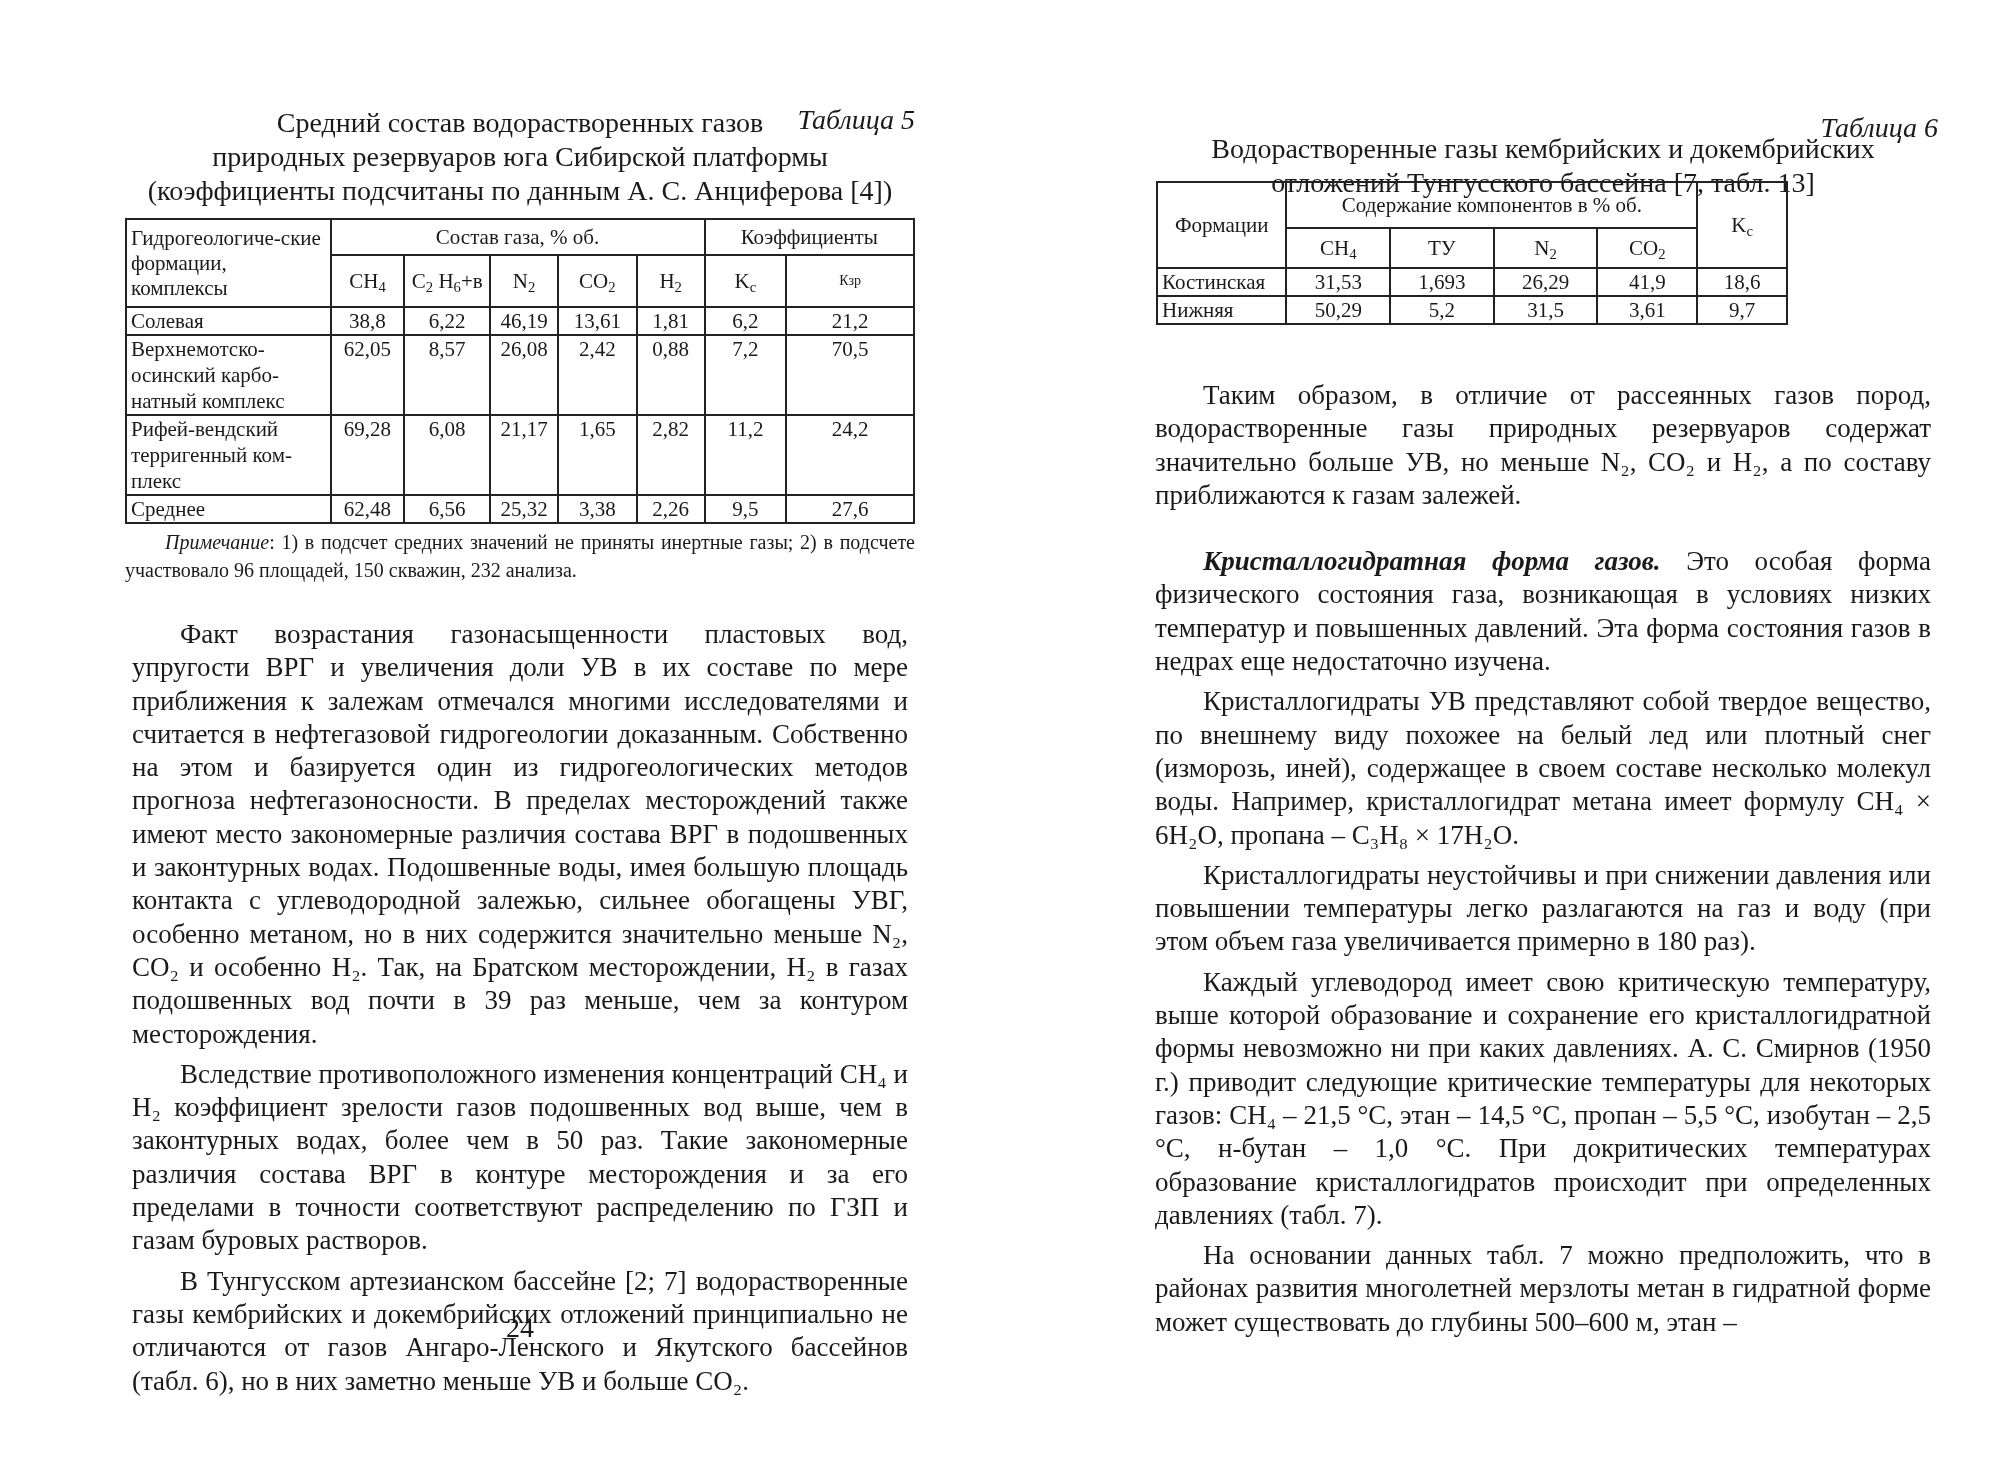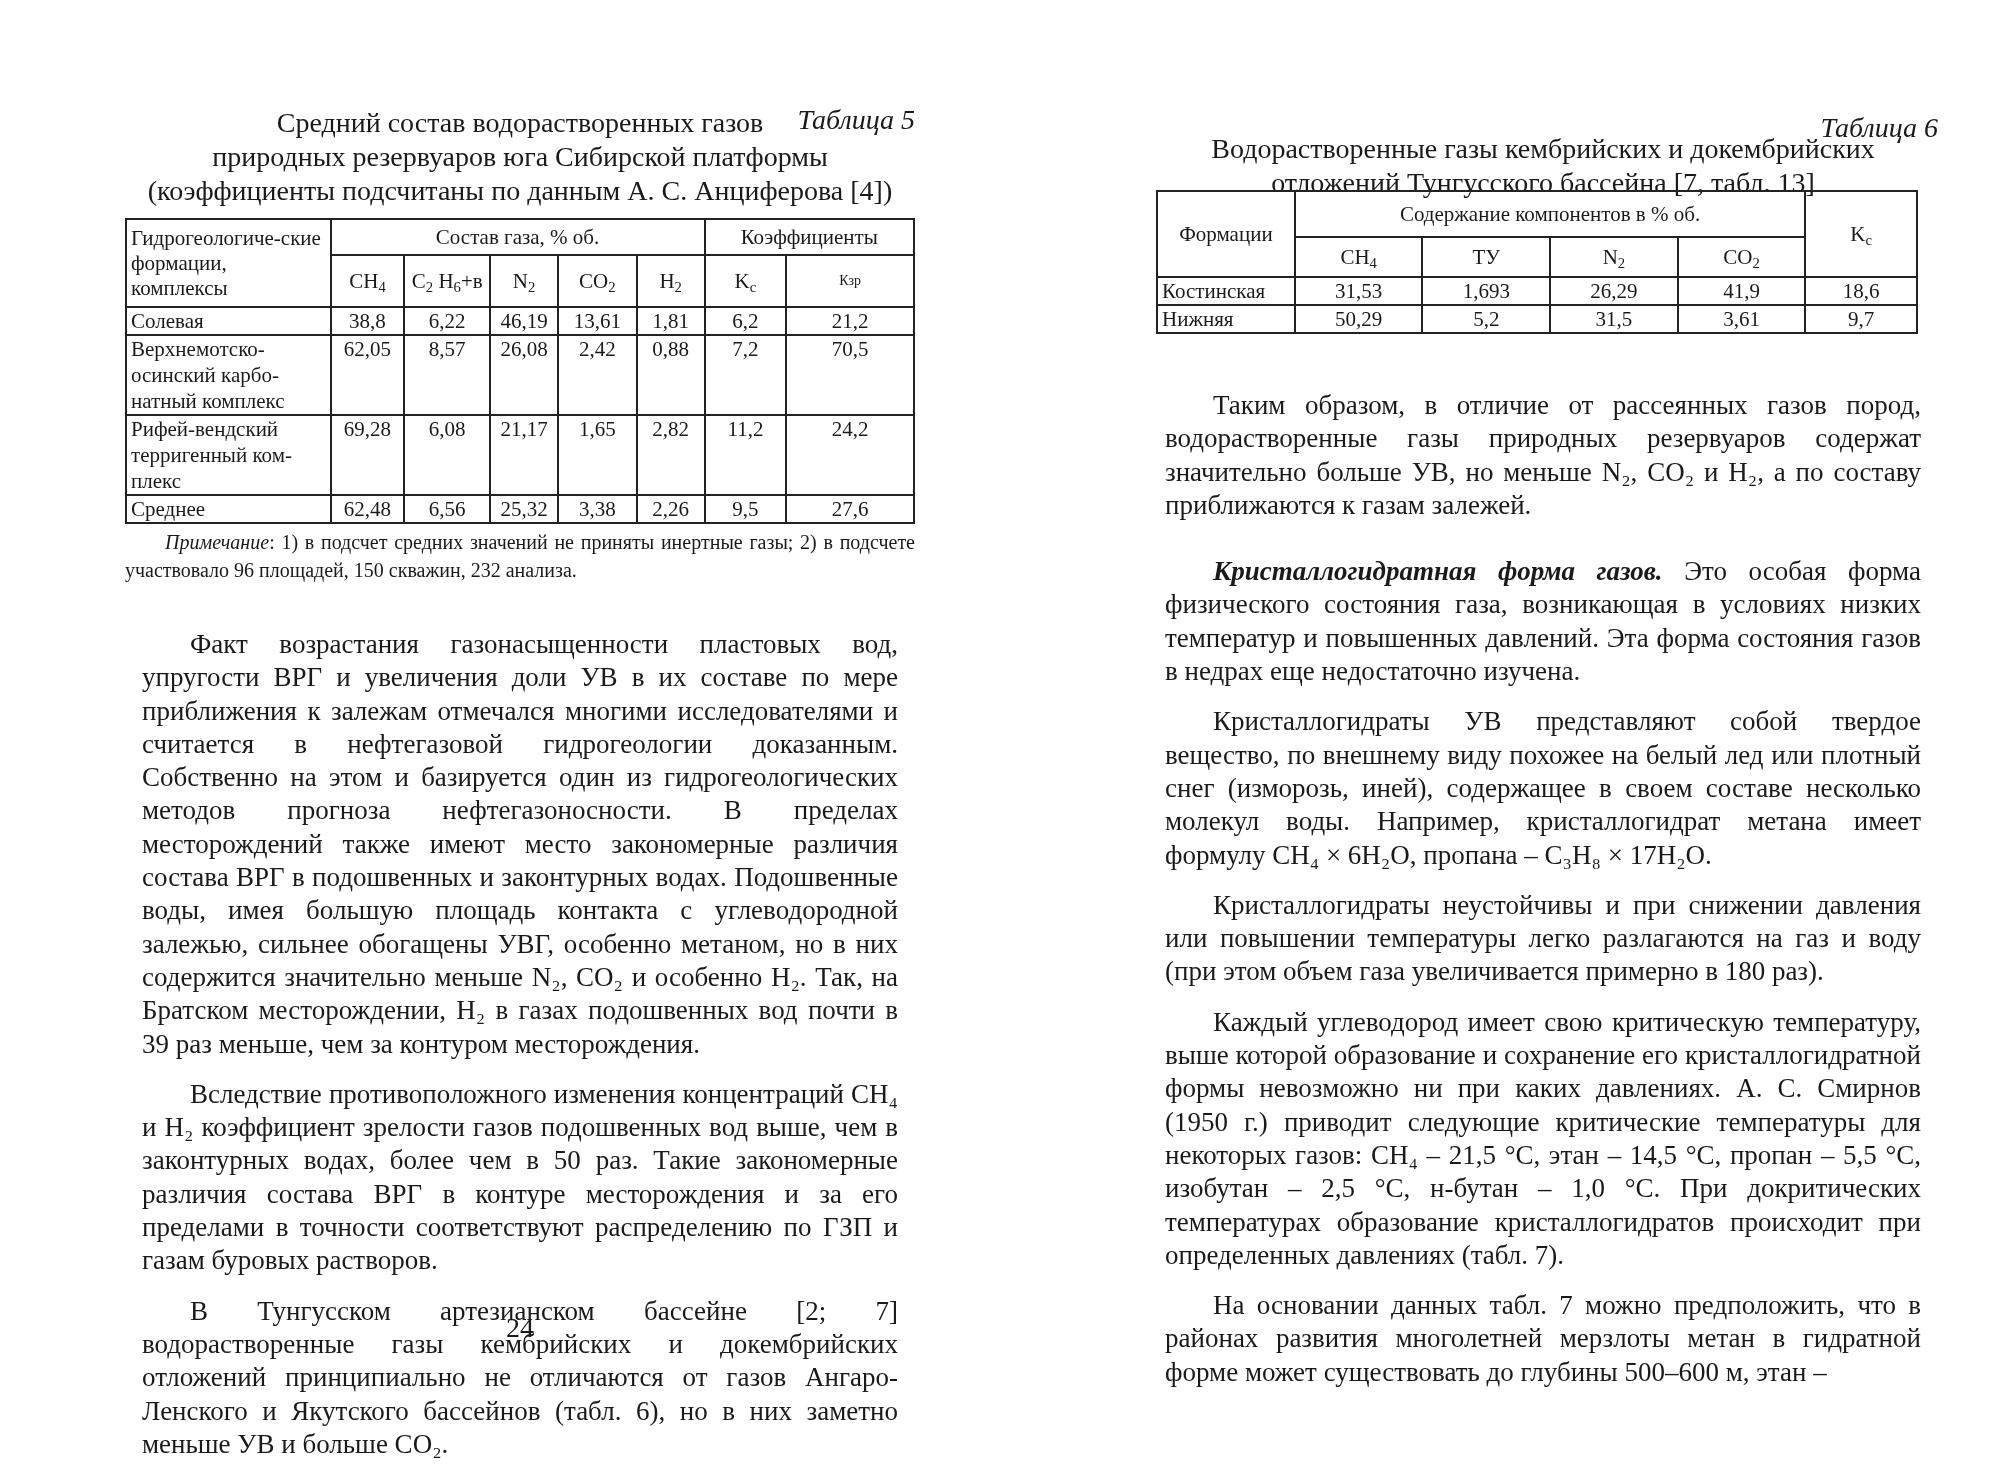--- a/index.html
+++ b/index.html
@@ -15,21 +15,21 @@
   table { border-collapse: collapse; position: absolute; left: 0; font-size: 21px; padding-left: 12px; }
   table td, table th { border: 2px solid #222; font-weight: normal; padding: 0 4px; vertical-align: top; line-height: 26px; }
   .num { text-align: center; }
   .hdr { text-align: center; vertical-align: middle; }
   sub { font-size: 0.7em; vertical-align: -0.25em; line-height: 0; }
 
   .note { position: absolute; left: 0; width: 790px; font-size: 20px; line-height: 28px; text-align: justify; }
   .note .indent { padding-left: 40px; }
 
   .body-text { position: absolute; left: 0; width: 790px; font-size: 27px; line-height: 33.3px; text-align: justify; }
-  .body-text p { margin: 17px; text-indent: 48px; }
+  .body-text p { margin: 7px; text-indent: 48px; }
   .body-text p.gap { margin-top: 33px; }
   .runin { font-weight: bold; font-style: italic; }
 
   .page-num { position: absolute; left: 0; right: 0; text-align: center; font-size: 28px; }
 </style>
 </head>
 <body>
 
 <div class="page" id="page-left">
   <div class="tbl-label" style="top:72px;">Таблица 5</div>
@@ -125,21 +125,21 @@
   <div class="page-num" style="top:1312px;">24</div>
 </div>
 
 <div class="page" id="page-right">
   <div class="tbl-label" style="top:80px;">Таблица 6</div>
   <div class="tbl-title" style="top:112px;margin-top:20px;">
     <div>Водорастворенные газы кембрийских и докембрийских</div>
     <div>отложений Тунгусского бассейна [7, табл. 13]</div>
   </div>
 
-  <table style="top:190px; left:8px; width:762px;">
+  <table style="top:181px; left:8px; width:632px;">
     <colgroup>
       <col style="width:138px">
         <col style="width:128px">
         <col style="width:128px">
         <col style="width:128px">
       <col style="width:128px">
         <col style="width:112px">
     </colgroup>
     <tbody>
         <tr>

